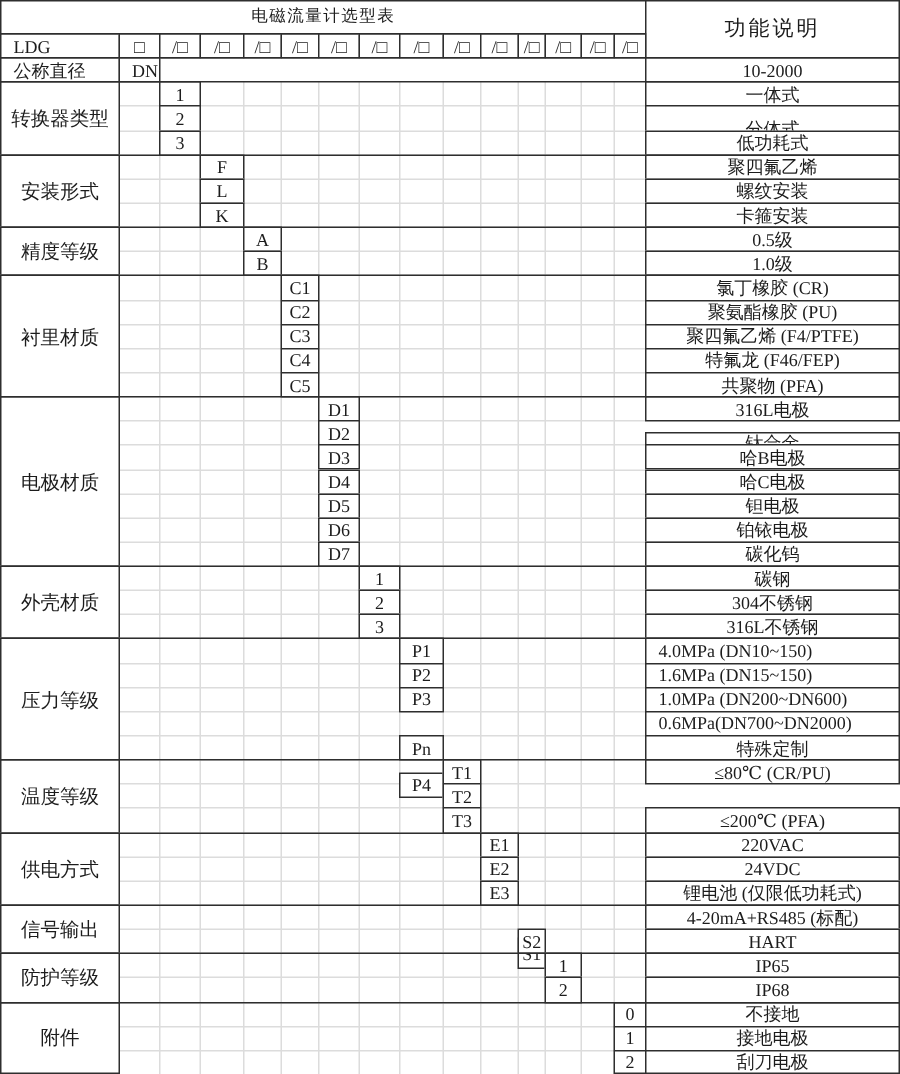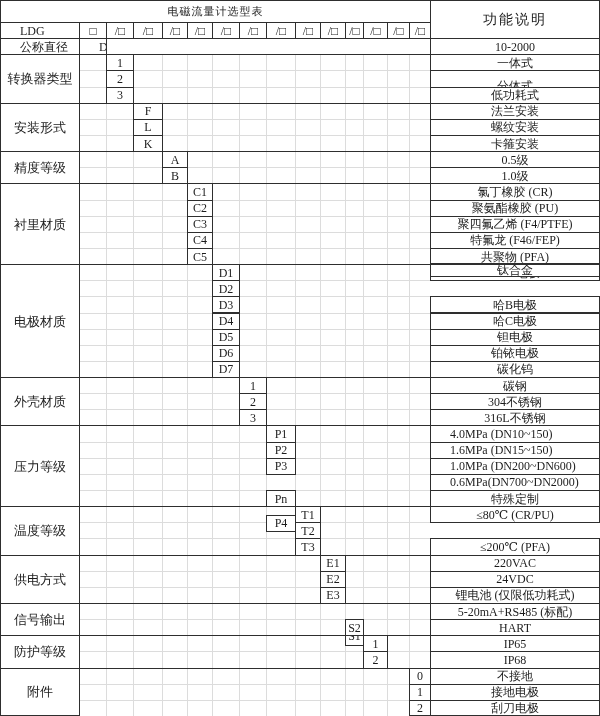--- a/index.html
+++ b/index.html
@@ -6,21 +6,21 @@
   html,body{margin:0;padding:0;background:#fff;}
   #stage{
     position:relative;width:600px;height:716px;background:var(--bg);
     font-family:"Liberation Serif","DejaVu Serif",serif;overflow:hidden;
   }
   .cell{
     position:absolute;box-sizing:border-box;background:var(--bg);
     border:1px solid var(--bd);display:flex;align-items:center;justify-content:center;
     font-size:12px;color:var(--tx);z-index:1;line-height:1;white-space:nowrap;overflow:hidden;
   }
-  .left{justify-content:flex-start;padding-left:19px;}
+  .left{justify-content:flex-start;padding-left:8px;}
   .title{font-size:11px;letter-spacing:1px;}
   .hdr{font-size:14px;letter-spacing:2px;}
   .cat{font-size:13px;}
   .hline{position:absolute;height:1px;background:var(--bd);z-index:2;}
   .fh{position:absolute;height:1px;background:var(--faint);z-index:0;}
   .fv{position:absolute;width:1px;background:var(--faint);z-index:0;}
 </style>
 </head>
 <body>
 
@@ -100,21 +100,21 @@
     <div class="cell" style="left: 430px; top: 38.14px; width: 170px; height: 17.14px;">10-2000</div>
     <div class="cell cat" style="left: 0px; top: 54.28px; width: 80px; height: 49.42px;">转换器类型</div>
     <div class="cell" style="left: 106px; top: 54.28px; width: 28px; height: 17.14px;">1</div>
     <div class="cell" style="left: 430px; top: 54.28px; width: 170px; height: 17.14px;">一体式</div>
     <div class="cell" style="left: 106px; top: 70.42px; width: 28px; height: 17.14px;">2</div>
     <div class="cell" style="left: 430px; top: 70.42px; width: 170px; height: 32px;">分体式</div>
     <div class="cell" style="left: 106px; top: 86.56px; width: 28px; height: 17.14px;">3</div>
     <div class="cell" style="left: 430px; top: 86.56px; width: 170px; height: 17.14px;">低功耗式</div>
     <div class="cell cat" style="left: 0px; top: 102.7px; width: 80px; height: 49.42px;">安装形式</div>
     <div class="cell" style="left: 133px; top: 102.7px; width: 30px; height: 17.14px;">F</div>
-    <div class="cell" style="left: 430px; top: 102.7px; width: 170px; height: 17.14px;">法兰安装</div>
+    <div class="cell" style="left: 430px; top: 102.7px; width: 170px; height: 17.14px;">聚四氟乙烯</div>
     <div class="cell" style="left: 133px; top: 118.84px; width: 30px; height: 17.14px;">L</div>
     <div class="cell" style="left: 430px; top: 118.84px; width: 170px; height: 17.14px;">螺纹安装</div>
     <div class="cell" style="left: 133px; top: 134.98px; width: 30px; height: 17.14px;">K</div>
     <div class="cell" style="left: 430px; top: 134.98px; width: 170px; height: 17.14px;">卡箍安装</div>
     <div class="cell cat" style="left: 0px; top: 151.12px; width: 80px; height: 33.28px;">精度等级</div>
     <div class="cell" style="left: 162px; top: 151.12px; width: 26px; height: 17.14px;">A</div>
     <div class="cell" style="left: 430px; top: 151.12px; width: 170px; height: 17.14px;">0.5级</div>
     <div class="cell" style="left: 162px; top: 167.26px; width: 26px; height: 17.14px;">B</div>
     <div class="cell" style="left: 430px; top: 167.26px; width: 170px; height: 17.14px;">1.0级</div>
     <div class="cell cat" style="left: 0px; top: 183.4px; width: 80px; height: 81.7px;">衬里材质</div>
@@ -125,21 +125,21 @@
     <div class="cell" style="left: 187px; top: 215.67px; width: 26px; height: 17.14px;">C3</div>
     <div class="cell" style="left: 430px; top: 215.67px; width: 170px; height: 17.14px;">聚四氟乙烯 (F4/PTFE)</div>
     <div class="cell" style="left: 187px; top: 231.81px; width: 26px; height: 17.14px;">C4</div>
     <div class="cell" style="left: 430px; top: 231.81px; width: 170px; height: 17.14px;">特氟龙 (F46/FEP)</div>
     <div class="cell" style="left: 187px; top: 247.95px; width: 26px; height: 17.14px;">C5</div>
     <div class="cell" style="left: 430px; top: 247.95px; width: 170px; height: 17.14px;">共聚物 (PFA)</div>
     <div class="cell cat" style="left: 0px; top: 264.09px; width: 80px; height: 113.98px;">电极材质</div>
     <div class="cell" style="left: 212px; top: 264.09px; width: 28px; height: 17.14px;">D1</div>
     <div class="cell" style="left: 430px; top: 264.09px; width: 170px; height: 17.14px;">316L电极</div>
     <div class="cell" style="left: 212px; top: 280.23px; width: 28px; height: 17.14px;">D2</div>
-    <div class="cell" style="left: 430px; top: 263px; width: 170px; height: 14px;">钛合金</div>
+    <div class="cell" style="left: 430px; top: 288px; width: 170px; height: 14px;">钛合金</div>
     <div class="cell" style="left: 212px; top: 296.37px; width: 28px; height: 17.14px;">D3</div>
     <div class="cell" style="left: 430px; top: 296.37px; width: 170px; height: 17.14px;">哈B电极</div>
     <div class="cell" style="left: 212px; top: 312.51px; width: 28px; height: 17.14px;">D4</div>
     <div class="cell" style="left: 430px; top: 312.51px; width: 170px; height: 17.14px;">哈C电极</div>
     <div class="cell" style="left: 212px; top: 328.65px; width: 28px; height: 17.14px;">D5</div>
     <div class="cell" style="left: 430px; top: 328.65px; width: 170px; height: 17.14px;">钽电极</div>
     <div class="cell" style="left: 212px; top: 344.79px; width: 28px; height: 17.14px;">D6</div>
     <div class="cell" style="left: 430px; top: 344.79px; width: 170px; height: 17.14px;">铂铱电极</div>
     <div class="cell" style="left: 212px; top: 360.93px; width: 28px; height: 17.14px;">D7</div>
     <div class="cell" style="left: 430px; top: 360.93px; width: 170px; height: 17.14px;">碳化钨</div>
@@ -169,21 +169,21 @@
     <div class="cell" style="left: 430px; top: 538.47px; width: 170px; height: 17.14px;">≤200℃ (PFA)</div>
     <div class="cell cat" style="left: 0px; top: 554.6px; width: 80px; height: 49.42px;">供电方式</div>
     <div class="cell" style="left: 320px; top: 554.6px; width: 26px; height: 17.14px;">E1</div>
     <div class="cell" style="left: 430px; top: 554.6px; width: 170px; height: 17.14px;">220VAC</div>
     <div class="cell" style="left: 320px; top: 570.74px; width: 26px; height: 17.14px;">E2</div>
     <div class="cell" style="left: 430px; top: 570.74px; width: 170px; height: 17.14px;">24VDC</div>
     <div class="cell" style="left: 320px; top: 586.88px; width: 26px; height: 17.14px;">E3</div>
     <div class="cell" style="left: 430px; top: 586.88px; width: 170px; height: 17.14px;">锂电池 (仅限低功耗式)</div>
     <div class="cell cat" style="left: 0px; top: 603.02px; width: 80px; height: 33.28px;">信号输出</div>
     <div class="cell" style="left: 345px; top: 625px; width: 19px; height: 21px;">S1</div>
-    <div class="cell" style="left: 430px; top: 603.02px; width: 170px; height: 17.14px;">5-20mA+RS485 (标配)</div>
+    <div class="cell" style="left: 430px; top: 603.02px; width: 170px; height: 17.14px;">4-20mA+RS485 (标配)</div>
     <div class="cell" style="left: 345px; top: 619.16px; width: 19px; height: 17.14px;">S2</div>
     <div class="cell cat" style="left: 0px; top: 635.3px; width: 80px; height: 33.28px;">防护等级</div>
     <div class="cell" style="left: 430px; top: 619.16px; width: 170px; height: 17.14px;">HART</div>
     <div class="cell" style="left: 363px; top: 635.3px; width: 25px; height: 17.14px;">1</div>
     <div class="cell" style="left: 430px; top: 635.3px; width: 170px; height: 17.14px;">IP65</div>
     <div class="cell" style="left: 363px; top: 651.44px; width: 25px; height: 17.14px;">2</div>
     <div class="cell" style="left: 430px; top: 651.44px; width: 170px; height: 17.14px;">IP68</div>
     <div class="cell cat" style="left: 0px; top: 667.58px; width: 80px; height: 48.42px;">附件</div>
     <div class="cell" style="left: 409px; top: 667.58px; width: 22px; height: 17.14px;">0</div>
     <div class="cell" style="left: 430px; top: 667.58px; width: 170px; height: 17.14px;">不接地</div>

